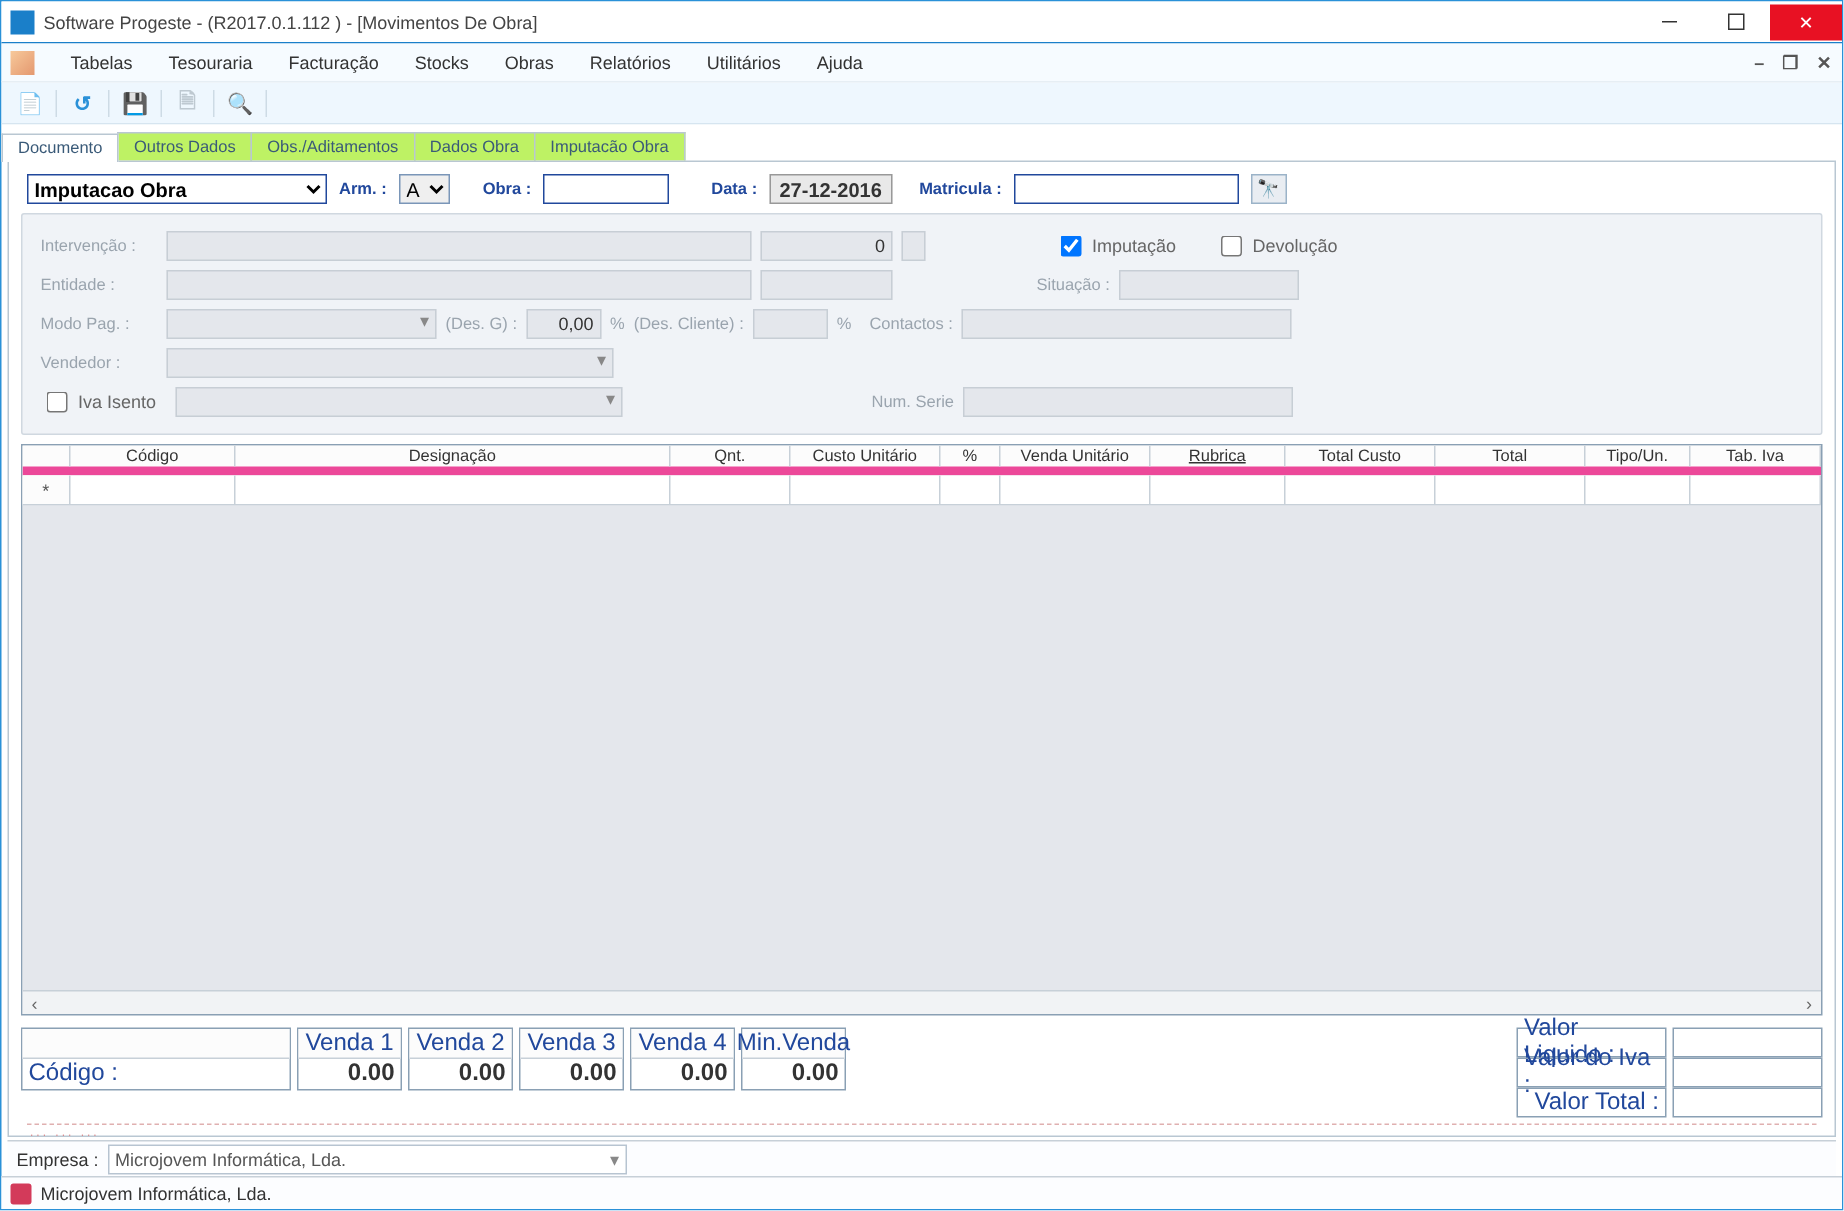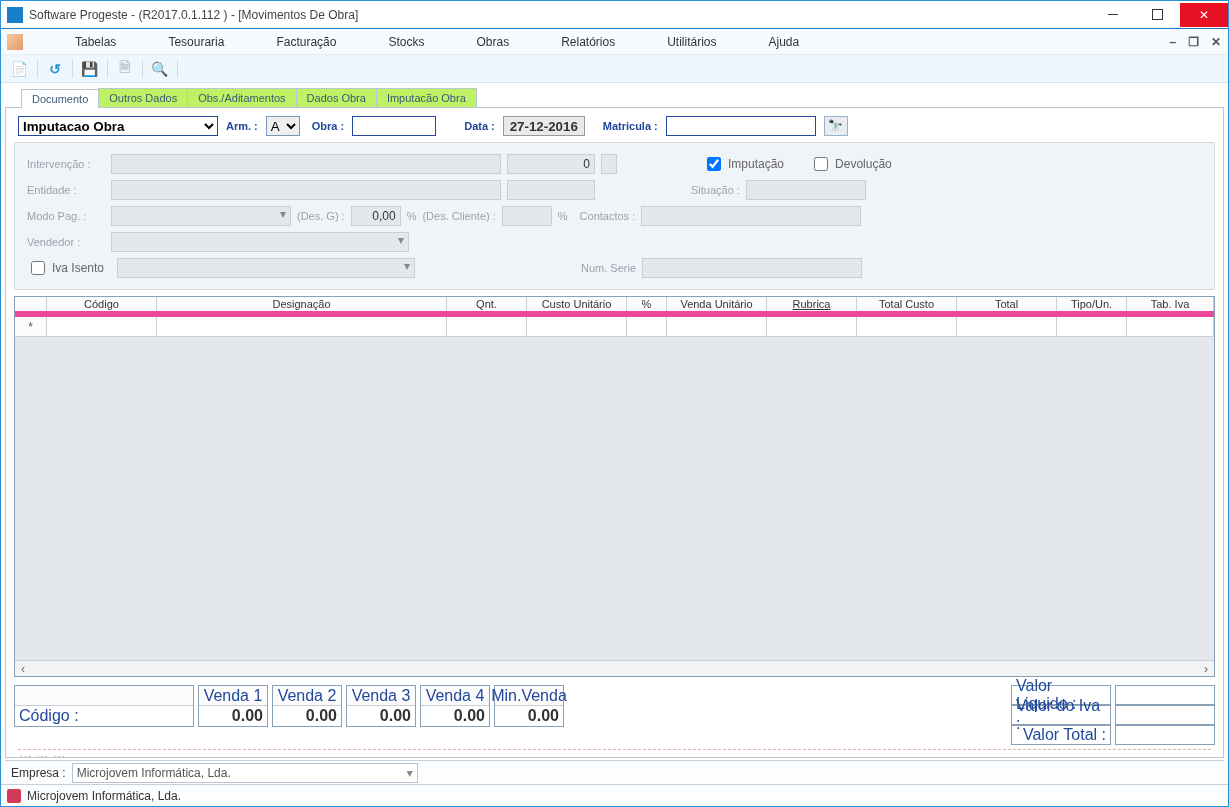--- a/index.html
+++ b/index.html
@@ -8,32 +8,32 @@
   .titlebar { height: 28px; background: #fff; display: flex; align-items: center; border-bottom: 1px solid #1a7fc9; }
   .titlebar .app-icon { width: 16px; height: 16px; background: #1a7fc9; margin: 0 6px; }
   .titlebar .title-text { flex: 1; font-size: 12px; color: #444; }
   .titlebar .win-btns { display: flex; }
   .titlebar .win-btn { width: 45px; height: 24px; display: flex; align-items: center; justify-content: center; font-size: 12px; color: #333; cursor: pointer; }
   .titlebar .win-btn.close { background: #e81123; color: #fff; width: 48px; }
   .titlebar .win-btn.min::before{content:"";display:block;width:10px;border-top:1px solid #333;}
   .titlebar .win-btn.max::before{content:"";display:block;width:9px;height:9px;border:1px solid #333;}
   .titlebar .win-btn.close::before{content:"✕";}
 
-  .menubar { height: 26px; background: #f6fbff; display: flex; align-items: center; padding-left: 6px; border-bottom: 1px solid #e6eef4; position: relative; gap: 28px; }
+  .menubar { height: 26px; background: #f6fbff; display: flex; align-items: center; padding-left: 6px; border-bottom: 1px solid #e6eef4; position: relative; }
   .menubar .mdi-icon { width: 16px; height: 16px; background: linear-gradient(135deg,#f7c99b,#e4986f); margin-right: 12px; }
   .menubar .menu-item { padding: 0 12px; height: 100%; display: flex; align-items: center; cursor: pointer; color: #333; }
   .menubar .mdi-controls { position: absolute; right: 4px; display: flex; gap: 6px; align-items: center; }
   .menubar .mdi-controls span{cursor:pointer;font-weight:bold;color:#555;padding:0 3px;}
 
   .toolbar { height: 28px; background: #eef7fe; display: flex; align-items: center; padding-left: 8px; border-bottom: 1px solid #d6e5f0; gap:2px;}
   .toolbar .sep{width:1px;height:18px;background:#cddbe5;margin:0 4px;}
   .tbtn { width:22px;height:22px;display:flex;align-items:center;justify-content:center;border-radius:2px;cursor:pointer;color:#2a91d8;font-size:14px;font-weight:bold;}
   .tbtn.disabled{color:#bec9d1;cursor:default;}
 
-  .tabs { display: flex; align-items: flex-end; height: 24px; padding-left: 20px; background: #fff; }
+  .tabs { display: flex; align-items: flex-end; height: 24px; padding-left: 0; background: #fff; }
   .tab { padding: 3px 10px; border: 1px solid #b9c7d2; border-bottom: none; background: #bef264; font-size: 11px; color: #3a5a78; cursor:pointer; margin-right:-1px;}
   .tab.active { background: #fff; position: relative; top: 1px; }
 
   .content { flex:1; border: 1px solid #b9c7d2; margin: 0 4px 2px 4px; padding: 6px 6px 0 6px; display:flex; flex-direction:column; overflow:hidden;}
   .toprow { display: flex; align-items: center; gap: 8px; flex-wrap: wrap; padding: 2px 6px 6px 6px; }
   .lbl { color: #21489c; font-weight: bold; font-size: 11px; }
   .select-doc { width: 200px; height: 20px; border: 1px solid #21489c; color: #000; font-weight: bold; background:#fff;}
   .sel-arm { width: 34px; height: 20px; border:1px solid #7a96b8;}
   .inp { height:20px; border:1px solid #21489c; background:#fff;}
   .inp.blue-frame{border:1px solid #21489c;}
@@ -137,21 +137,21 @@
   <div class="content">
 
     <div class="toprow">
       <select class="select-doc">
         <option>Imputacao Obra</option>
       </select>
       <span class="lbl">Arm. :</span>
       <select class="sel-arm">
         <option>A</option>
       </select>
-      <span class="lbl" style="margin-left:4px;">Obra :</span>
+      <span class="lbl" style="margin-left:14px;">Obra :</span>
       <input class="inp blue-frame" style="width: 84px;" value="">
       <span class="lbl" style="margin-left:20px;">Data :</span>
       <input class="date-box" readonly="" value="27-12-2016" style="">
       <span class="lbl" style="margin-left:10px;">Matricula :</span>
       <input class="matricula-inp" value="" style="">
       <div class="binoc">🔭</div>
     </div>
 
     <div class="fieldset">
       <div class="frow">

